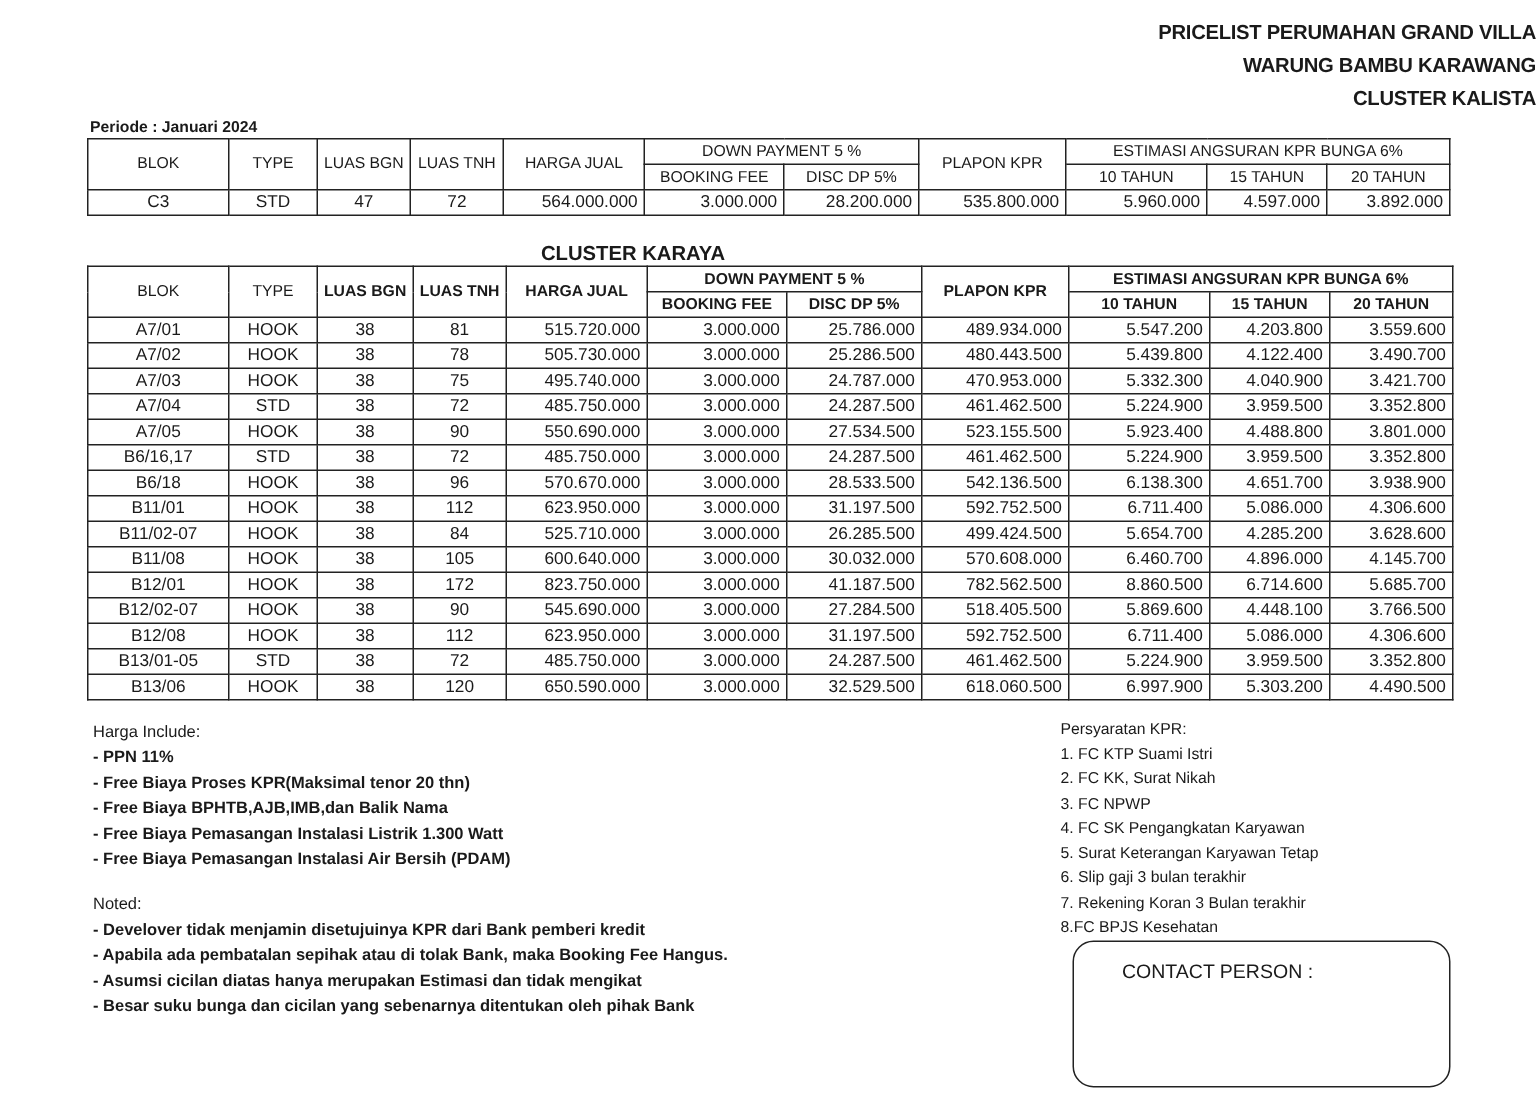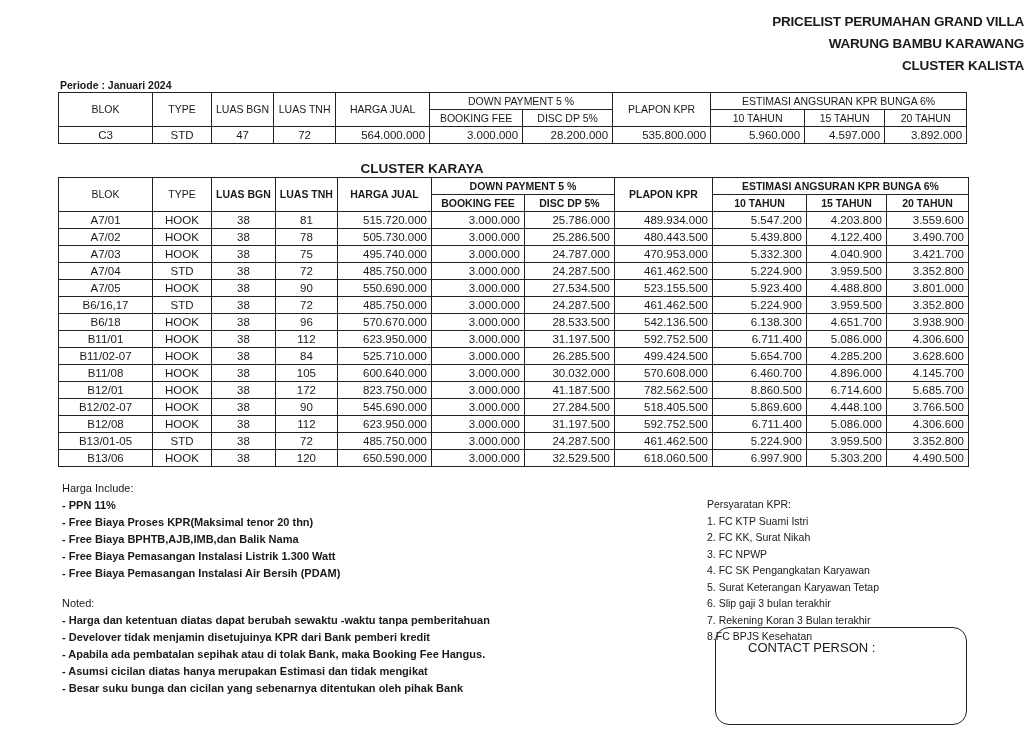--- a/index.html
+++ b/index.html
@@ -30,21 +30,21 @@
     .cluster2 {
       position: absolute; left: 0; width: 844px; top: 161px; text-align: center;
       font-weight: bold; font-size: 13.5px;
     }
     .block { position: absolute; font-size: 11px; line-height: 17px; }
     .block .head { font-weight: normal; }
     .includes { left: 62px; top: 480px; }
     .includes .item { font-weight: bold; }
     .notes { left: 62px; top: 595px; }
     .notes .item { font-weight: bold; }
-    .kpr { left: 707px; top: 496px; font-size: 10.5px; line-height: 16.5px; }
+    .kpr { left: 707px; top: 478px; font-size: 10.5px; line-height: 16.5px; }
     .contact {
       position: absolute; left: 715px; top: 627px; width: 250px; height: 96px;
       border: 1.5px solid #222; border-radius: 14px;
     }
     .contact .label {
       position: absolute; left: 32px; top: 12px; font-size: 13px; font-weight: normal; text-align: right;
     }
   </style>
 </head>
 <body>
@@ -342,21 +342,20 @@
   <div class="head">Harga Include:</div>
   <div class="item">- PPN 11%</div>
   <div class="item">- Free Biaya Proses KPR(Maksimal tenor 20 thn)</div>
   <div class="item">- Free Biaya BPHTB,AJB,IMB,dan Balik Nama</div>
   <div class="item">- Free Biaya Pemasangan Instalasi Listrik 1.300 Watt</div>
   <div class="item">- Free Biaya Pemasangan Instalasi Air Bersih (PDAM)</div>
 </div>
 
 <div class="block notes">
   <div class="head">Noted:</div>
-  <div class="item">- Harga dan ketentuan diatas dapat berubah sewaktu -waktu tanpa pemberitahuan</div>
   <div class="item">- Develover tidak menjamin disetujuinya KPR dari Bank pemberi kredit</div>
   <div class="item">- Apabila ada pembatalan sepihak atau di tolak Bank, maka Booking Fee Hangus.</div>
   <div class="item">- Asumsi cicilan diatas hanya merupakan Estimasi dan tidak mengikat</div>
   <div class="item">- Besar suku bunga dan cicilan yang sebenarnya ditentukan oleh pihak Bank</div>
 </div>
 
 <div class="block kpr">
   <div class="head">Persyaratan KPR:</div>
   <div>1. FC KTP Suami Istri</div>
   <div>2. FC KK, Surat Nikah</div>

